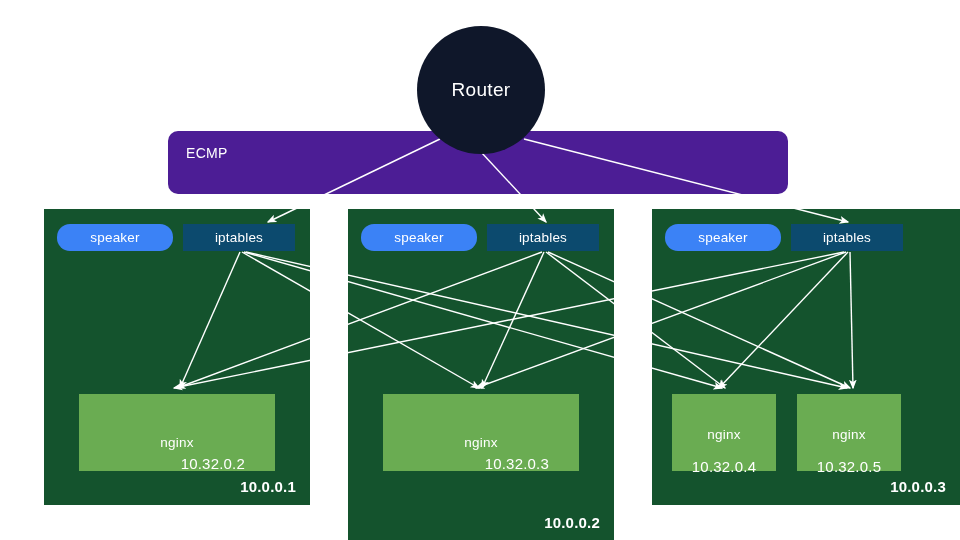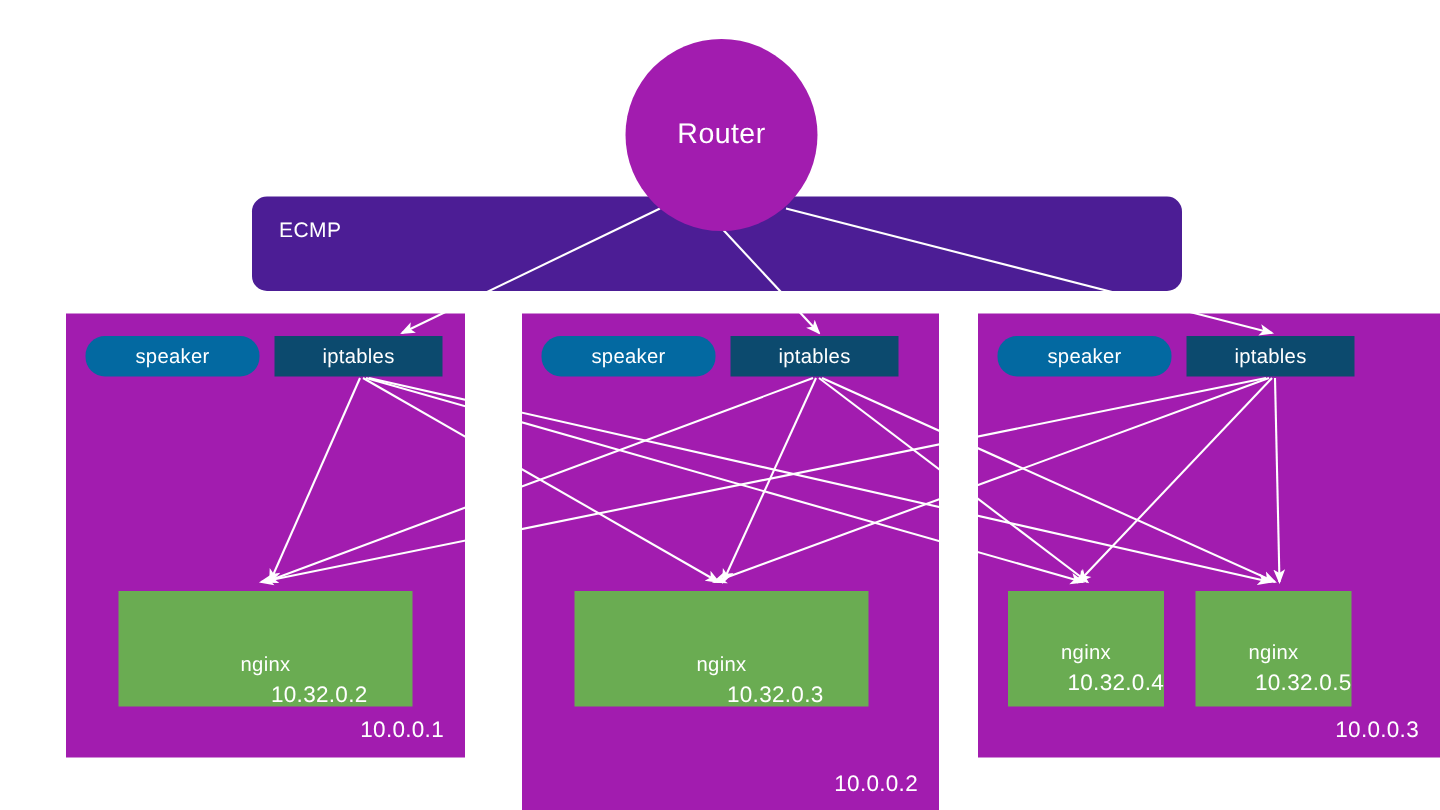--- a/index.html
+++ b/index.html
@@ -50,58 +50,59 @@
   }
 
   
   .router {
     position: absolute;
     left: 417px;
     top: 26px;
     width: 128px;
     height: 128px;
     border-radius: 50%;
-    background: #a21caf;
+    background: #0f172a;
     z-index: 8;
     display: flex;
     align-items: center;
     justify-content: center;
   }
   .router-label {
     color: #ffffff;
     font-size: 19px;
     letter-spacing: 0.3px;
   }
 
   
   .node {
     position: absolute;
-    background: #a21caf;
+    background: #14532d;
     z-index: 3;
+    font-weight: bold;
   }
   .node-ip {
     position: absolute;
     right: 14px;
     bottom: 10px;
     color: #ffffff;
     font-size: 15px;
     letter-spacing: 0.2px;
   }
 
   .svc {
     position: absolute;
     display: flex;
     align-items: center;
     justify-content: center;
     color: #ffffff;
     font-size: 13.5px;
     letter-spacing: 0.2px;
     z-index: 4;
   }
-  .svc.speaker { background: #0369a1; border-radius: 13px; }
+  .svc.speaker { background: #3b82f6; border-radius: 13px; }
   .svc.iptables { background: #0c4a6e; }
 
   
   .pod {
     position: absolute;
     background: #6aac52;
     z-index: 4;
   }
   .pod-name {
     position: absolute;
@@ -114,21 +115,21 @@
   }
   .pod-ip {
     position: absolute;
     color: #ffffff;
     font-size: 15px;
     letter-spacing: 0.2px;
   }
   .pod.wide .pod-name { top: 41px; }
   .pod.wide .pod-ip { right: 30px; top: 61px; }
   .pod.narrow .pod-name { top: 33px; }
-  .pod.narrow .pod-ip { left: 0; right: 0; text-align: right; top: 53px; }
+  .pod.narrow .pod-ip { left: 0; right: 0; text-align: center; top: 64px; }
 </style>
 </head>
 <body>
 
 <div id="canvas">
 
   <div class="ecmp-band">
     <span class="ecmp-label">ECMP</span>
   </div>
 
@@ -139,21 +140,21 @@
     <span>speaker</span>
   </div>
   <div class="svc iptables" style="left:183px; top:224px; width:112px; height:27px;">
     <span>iptables</span>
   </div>
   <div class="pod wide" style="left:79px; top:394px; width:196px; height:77px;">
     <span class="pod-name">nginx</span>
     <span class="pod-ip">10.32.0.2</span>
   </div>
 
-  <div class="node" style="left:348px; top:209px; width:266px; height:332px;padding-left:12px;">
+  <div class="node" style="left:348px; top:209px; width:266px; height:332px;">
     <span class="node-ip">10.0.0.2</span>
   </div>
   <div class="svc speaker" style="left:361px; top:224px; width:116px; height:27px;">
     <span>speaker</span>
   </div>
   <div class="svc iptables" style="left:487px; top:224px; width:112px; height:27px;">
     <span>iptables</span>
   </div>
   <div class="pod wide" style="left:383px; top:394px; width:196px; height:77px;">
     <span class="pod-name">nginx</span>

